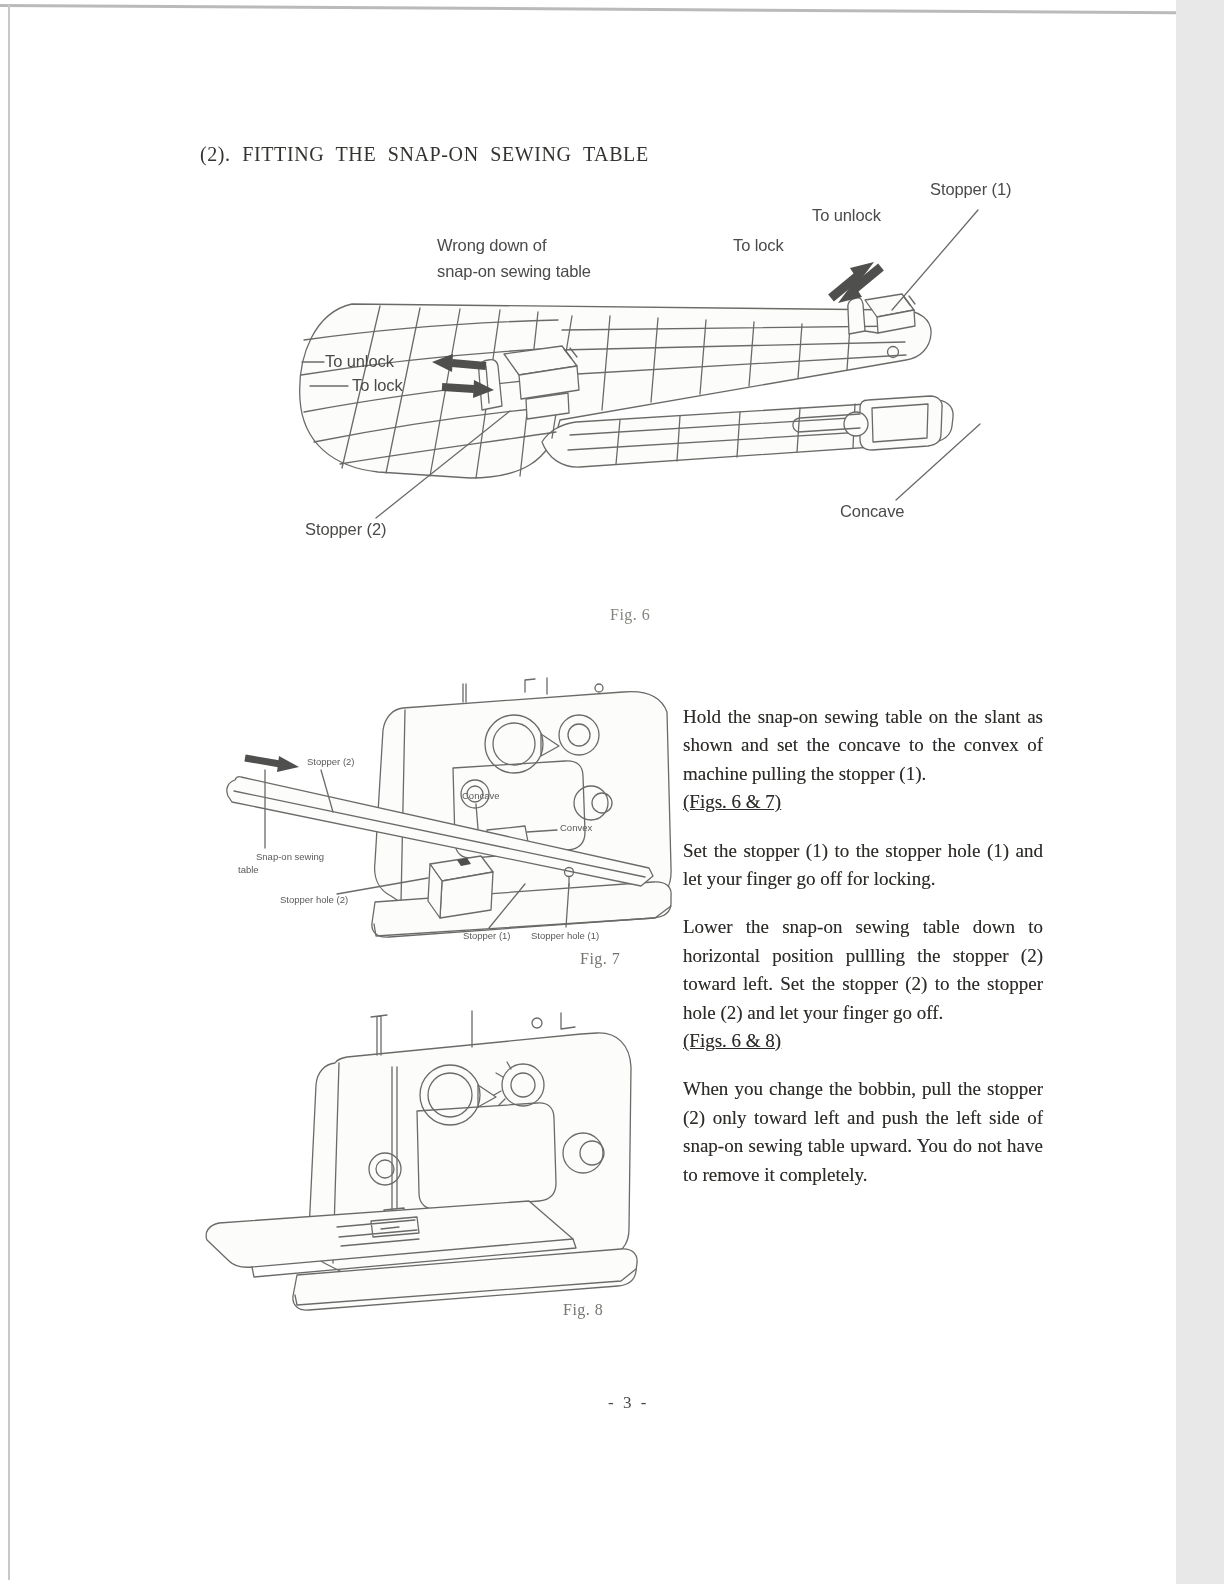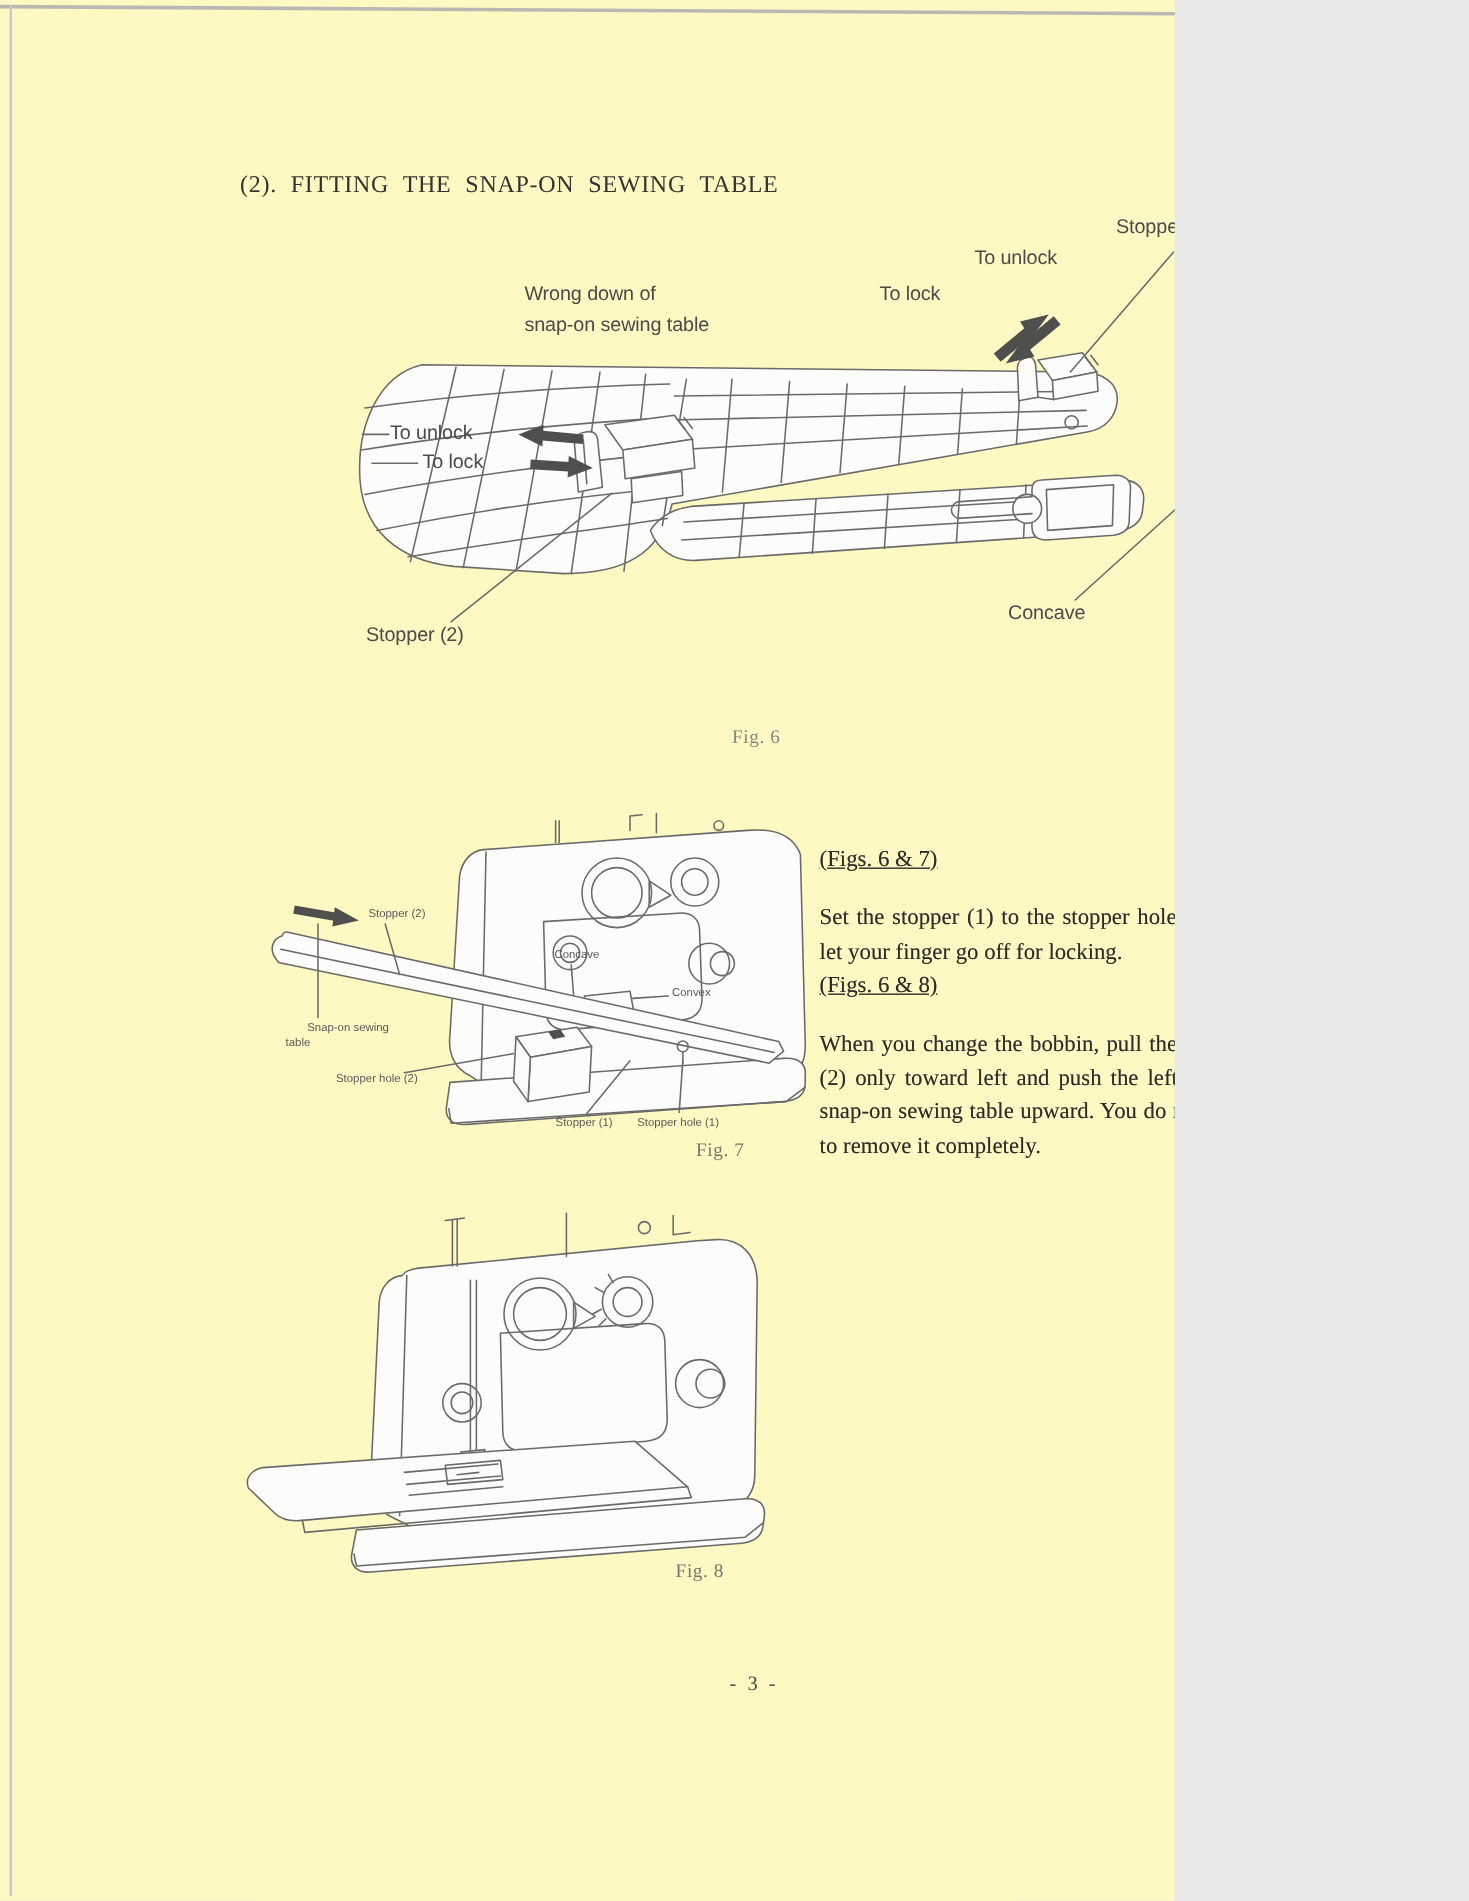--- a/index.html
+++ b/index.html
@@ -1,16 +1,16 @@
 <!DOCTYPE html>
 <html><head>
 <meta charset="utf-8">
 <style>
   html,body{margin:0;padding:0;background:#e8e8e8;}
-  .page{position:relative;width:979px;height:1584px;background:#fef9c3;overflow:hidden;
+  .page{position:relative;width:1176px;height:1584px;background:#ffffff;overflow:hidden;
         font-family:"Liberation Serif",serif;color:#2d2b28;}
   .scan-top{position:absolute;left:0;top:4px;width:1300px;height:3px;background:#aeaeae;
             transform:rotate(0.35deg);transform-origin:left top;opacity:.85;}
   .scan-left{position:absolute;left:8px;top:5px;width:2px;height:1575px;background:#c9c9c9;}
   .title{position:absolute;left:200px;top:143px;font-size:20px;font-weight:normal;margin:0;
          letter-spacing:.6px;word-spacing:6px;color:#35332f;}
   .fig{position:absolute;}
   .fig svg{position:absolute;left:0;top:0;}
   .lbl{position:absolute;font-family:Liberation Sans, sans-serif;color:#4a4a48;white-space:nowrap;}
   .lbl6{font-size:16.5px;letter-spacing:-.1px;}
@@ -176,22 +176,24 @@
     <div class="lbl lbl7" style="left:335px;top:150px;">Convex</div>
     <div class="lbl lbl7" style="left:31px;top:179px;">Snap-on sewing</div>
     <div class="lbl lbl7" style="left:13px;top:192px;">table</div>
     <div class="lbl lbl7" style="left:55px;top:222px;">Stopper hole (2)</div>
     <div class="lbl lbl7" style="left:238px;top:258px;">Stopper (1)</div>
     <div class="lbl lbl7" style="left:306px;top:258px;">Stopper hole (1)</div>
     <div class="caption" style="left:355px;top:278px;">Fig. 7</div>
   </div>
 
   <div class="text-col">
+    <p>Hold the snap-on sewing table on the slant as shown and set the concave to the convex of machine pulling the stopper (1).</p>
     <p class="ref">(Figs. 6 &amp; 7)</p>
     <p class="gap">Set the stopper (1) to the stopper hole (1) and let your finger go off for locking.</p>
+    <p class="gap">Lower the snap-on sewing table down to horizontal position pullling the stopper (2) toward left. Set the stopper (2) to the stopper hole (2) and let your finger go off.</p>
     <p class="ref">(Figs. 6 &amp; 8)</p>
     <p class="gap">When you change the bobbin, pull the stopper (2) only toward left and push the left side of snap-on sewing table upward. You do not have to remove it completely.</p>
   </div>
 
   <div class="fig" style="left:185px;top:1005px;width:470px;height:320px;">
     <svg width="470" height="320" viewBox="0 0 470 320">
 
       <path class="dwf" d="M 150 58 C 140 59 132 67 131 80 L 124 226 C 123 242 129 253 141 259 L 155 266 C 160 272 168 276 178 275 L 420 252 C 436 250 444 239 444 224 L 446 62 C 445 40 432 27 412 28 L 396 29 L 162 52 C 156 53 152 55 150 58 Z"></path>
       <path class="dw" d="M 154 58 L 148 258"></path>
 

